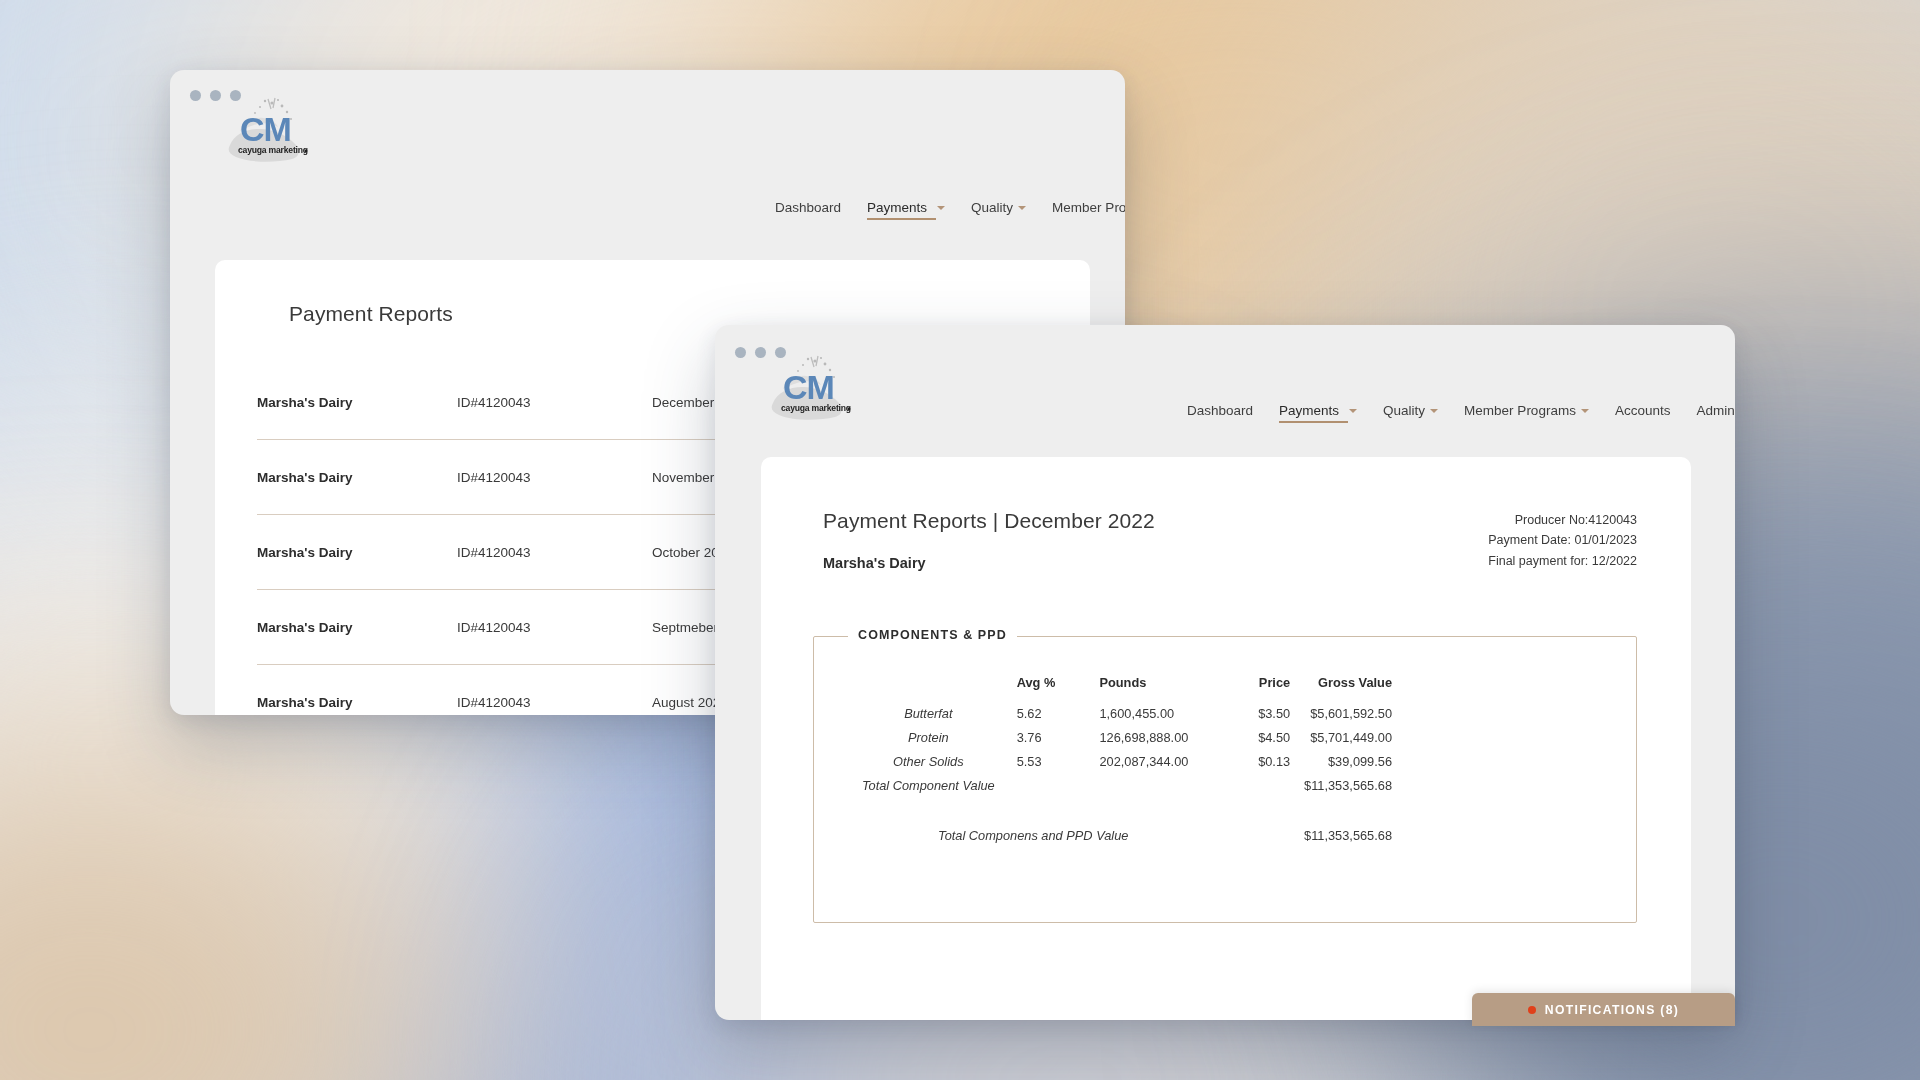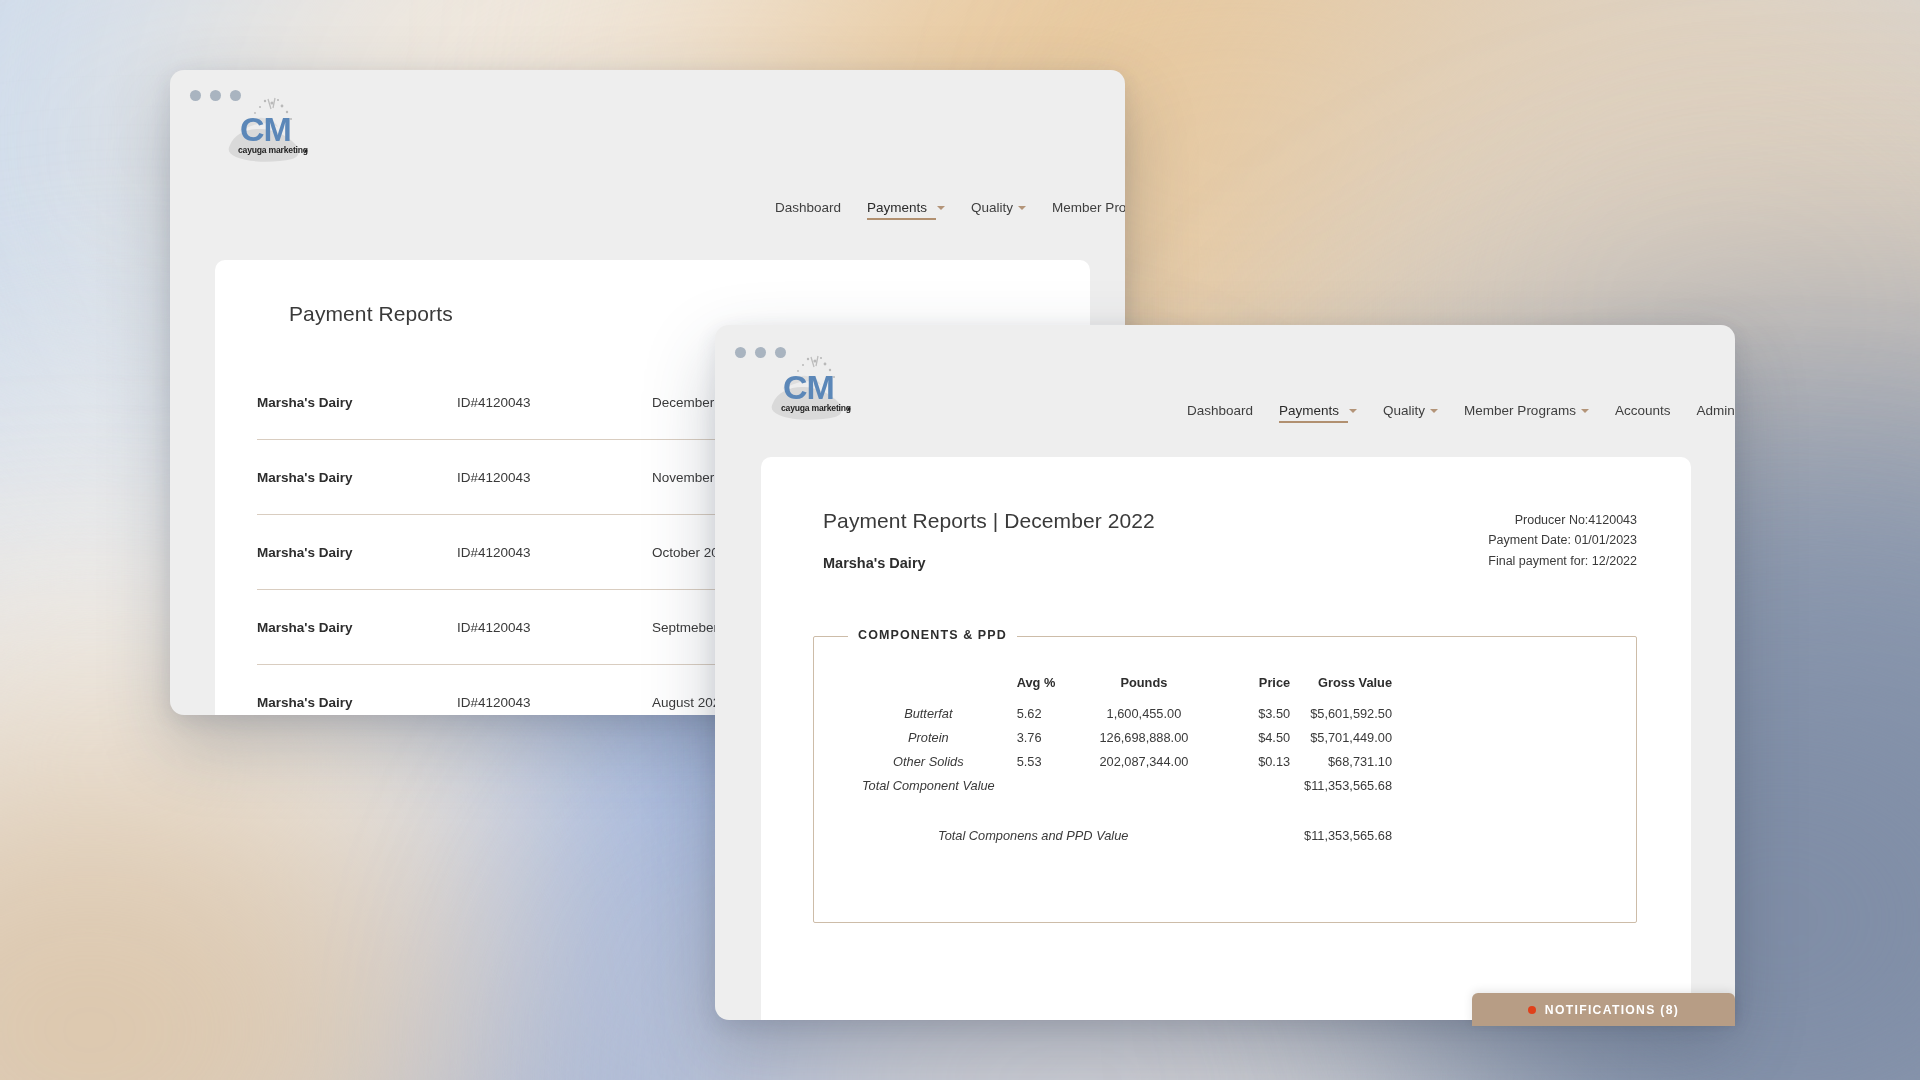--- a/index.html
+++ b/index.html
@@ -114,21 +114,21 @@
   table.comp{
     position:absolute; left:26px; right:28px; top:38px;
     border-collapse:collapse; font-size:12.8px; color:#3a3a3a;
   }
   table.comp th{
     font-weight:bold; color:#2d2d2d; padding:0 0 11px 0; font-size:12.8px;
   }
   table.comp td{ padding:4.5px 0; }
   .col-label{ text-align:center;  width:32%;font-style:italic; }
   .col-avg  { text-align:left;width:15%; }
-  .col-lbs  { text-align:center; width:23%; padding-right:38px !important; }
+  .col-lbs  { text-align:left; width:23%; padding-right:38px !important; }
   .col-price{ text-align:right; width:13%; padding-right:8px !important;}
   .col-gross{ text-align:right; width:17%; }
   tr.spacer td{ height:26px; padding:0; }
 
   
   .notif{
     position:absolute; left:1472px; top:993px;
     width:263px; height:33px;
     background:#b79d85;
     border-top-left-radius:6px; border-top-right-radius:6px;
@@ -339,21 +339,21 @@
             <td class="col-avg">3.76</td>
             <td class="col-lbs">126,698,888.00</td>
             <td class="col-price">$4.50</td>
             <td class="col-gross">$5,701,449.00</td>
           </tr>
           <tr>
             <td class="col-label">Other Solids</td>
             <td class="col-avg">5.53</td>
             <td class="col-lbs">202,087,344.00</td>
             <td class="col-price">$0.13</td>
-            <td class="col-gross">$68,731.10</td>
+            <td class="col-gross">$39,099.56</td>
           </tr>
           <tr>
             <td class="col-label">Total Component Value</td>
             <td class="col-avg"></td>
             <td class="col-lbs"></td>
             <td class="col-price"></td>
             <td class="col-gross">$11,353,565.68</td>
           </tr>
           <tr class="spacer">
             <td></td>

